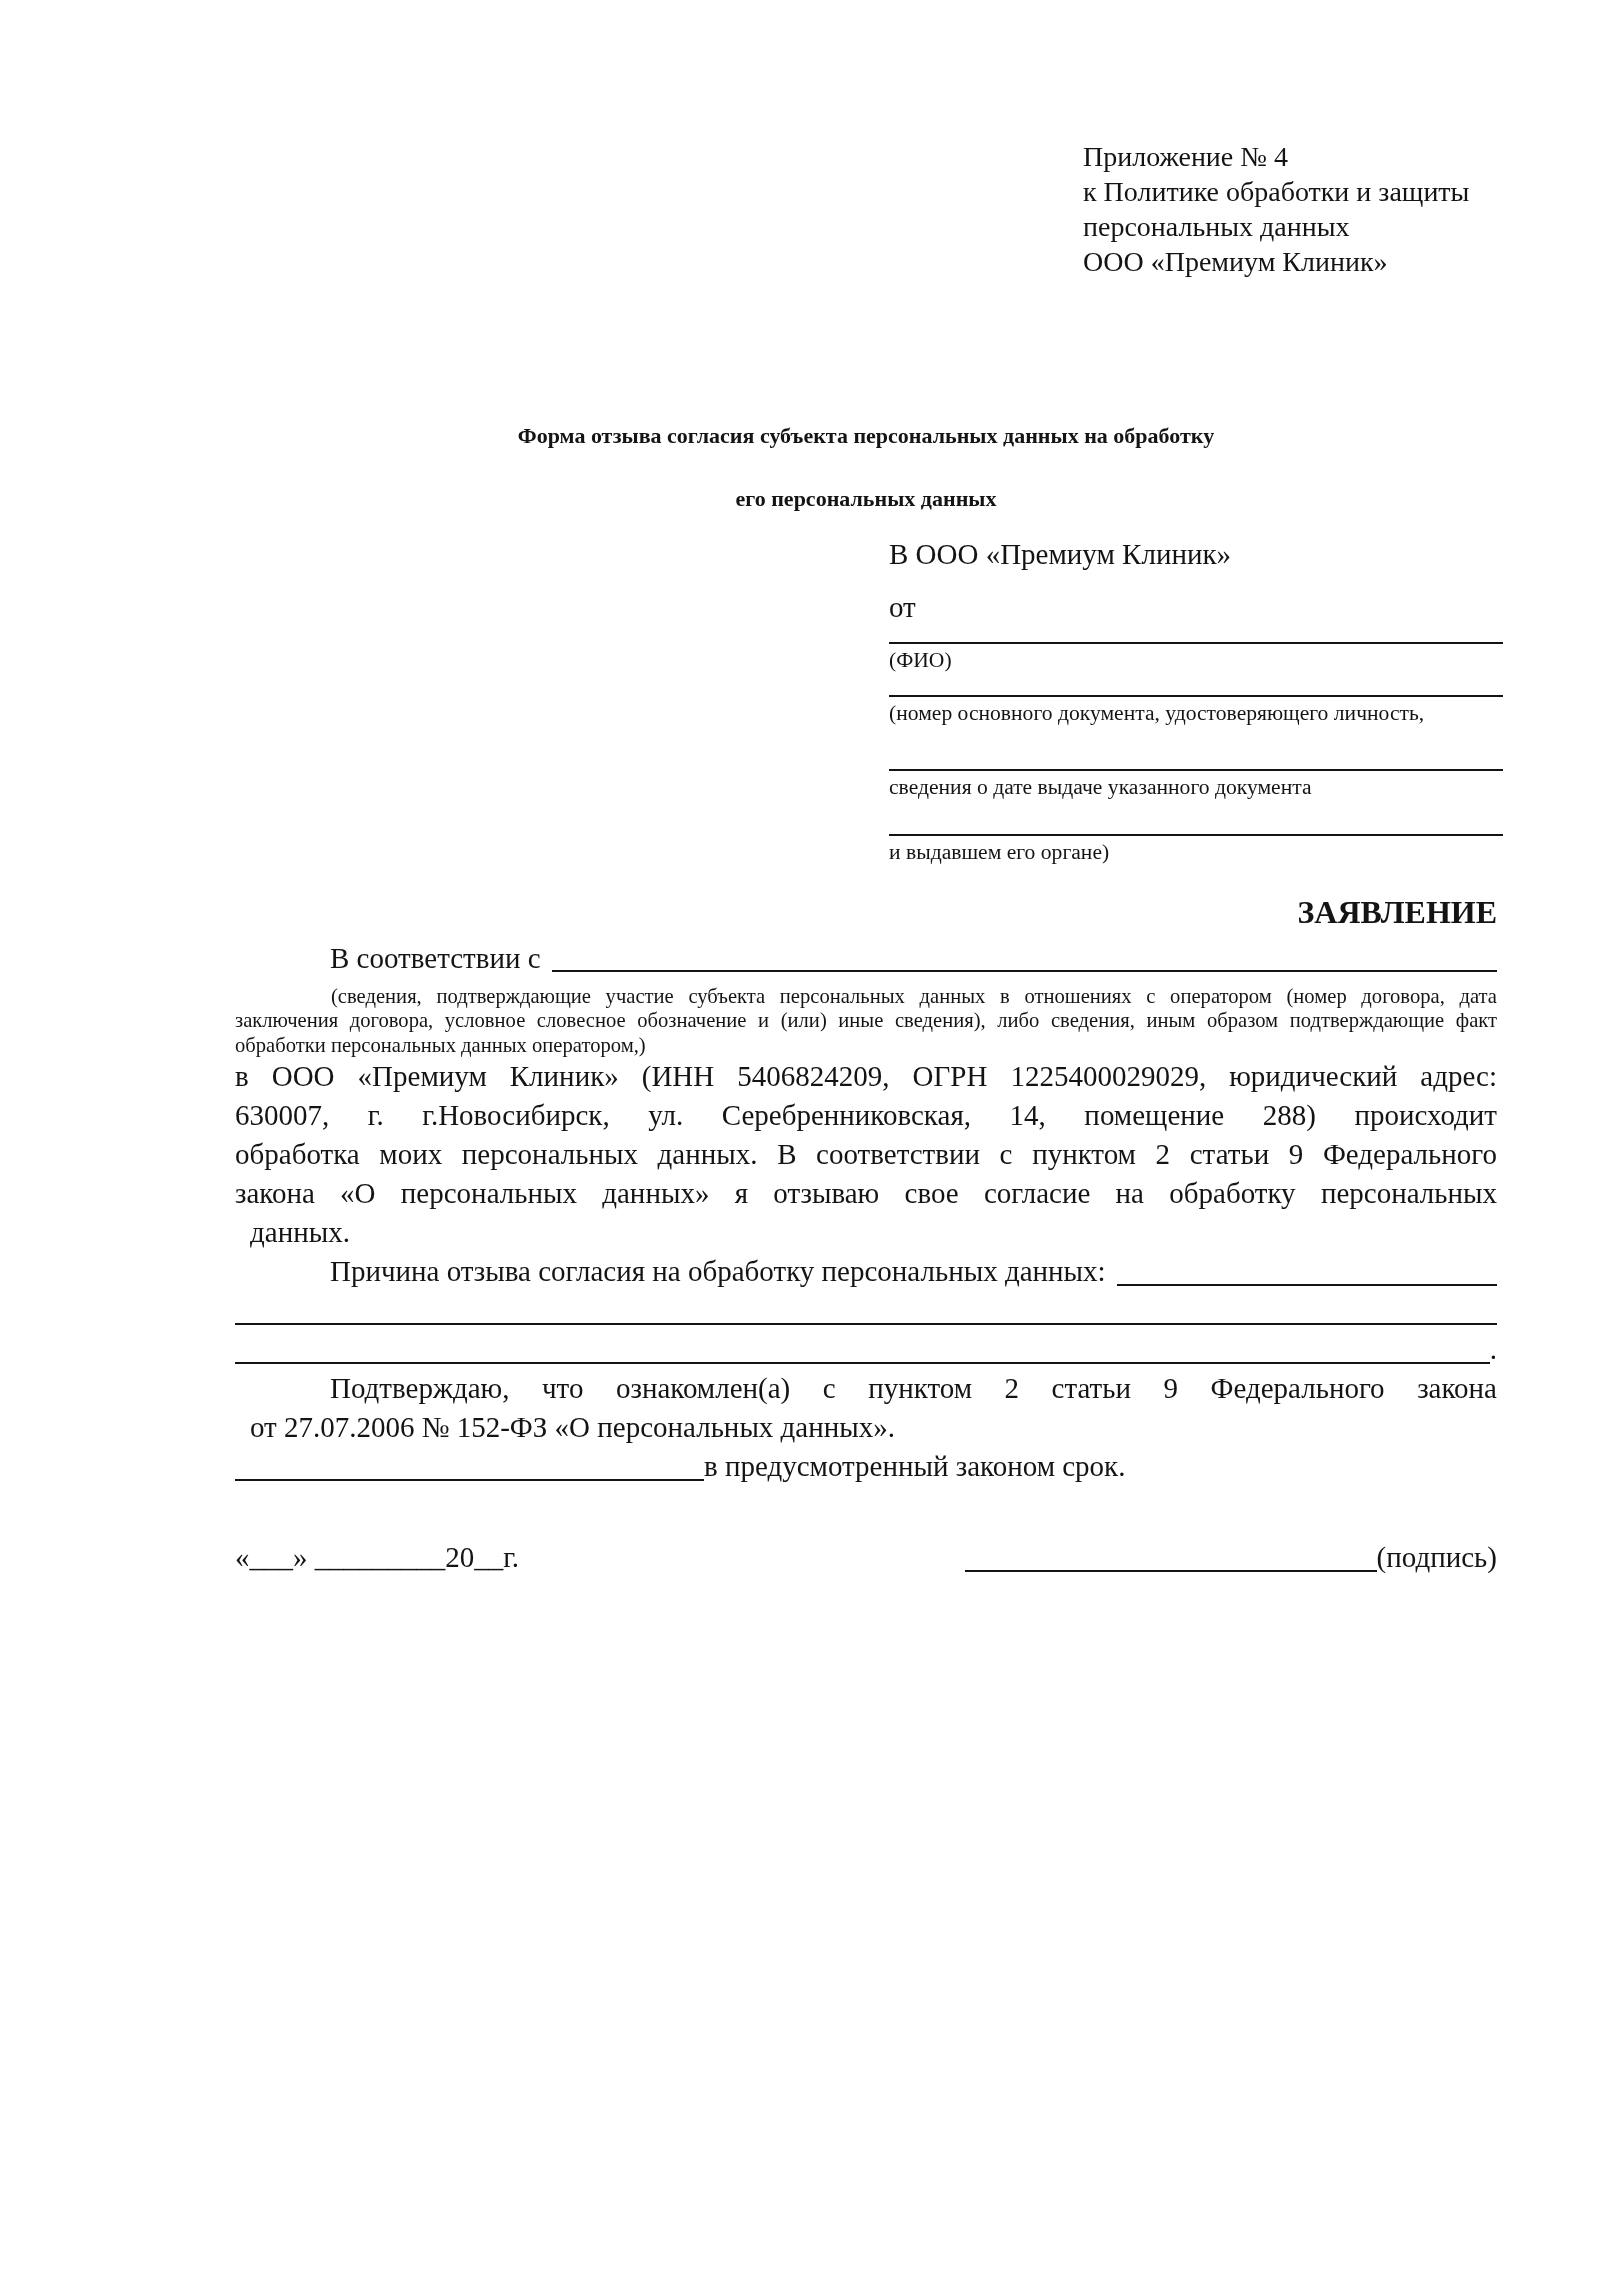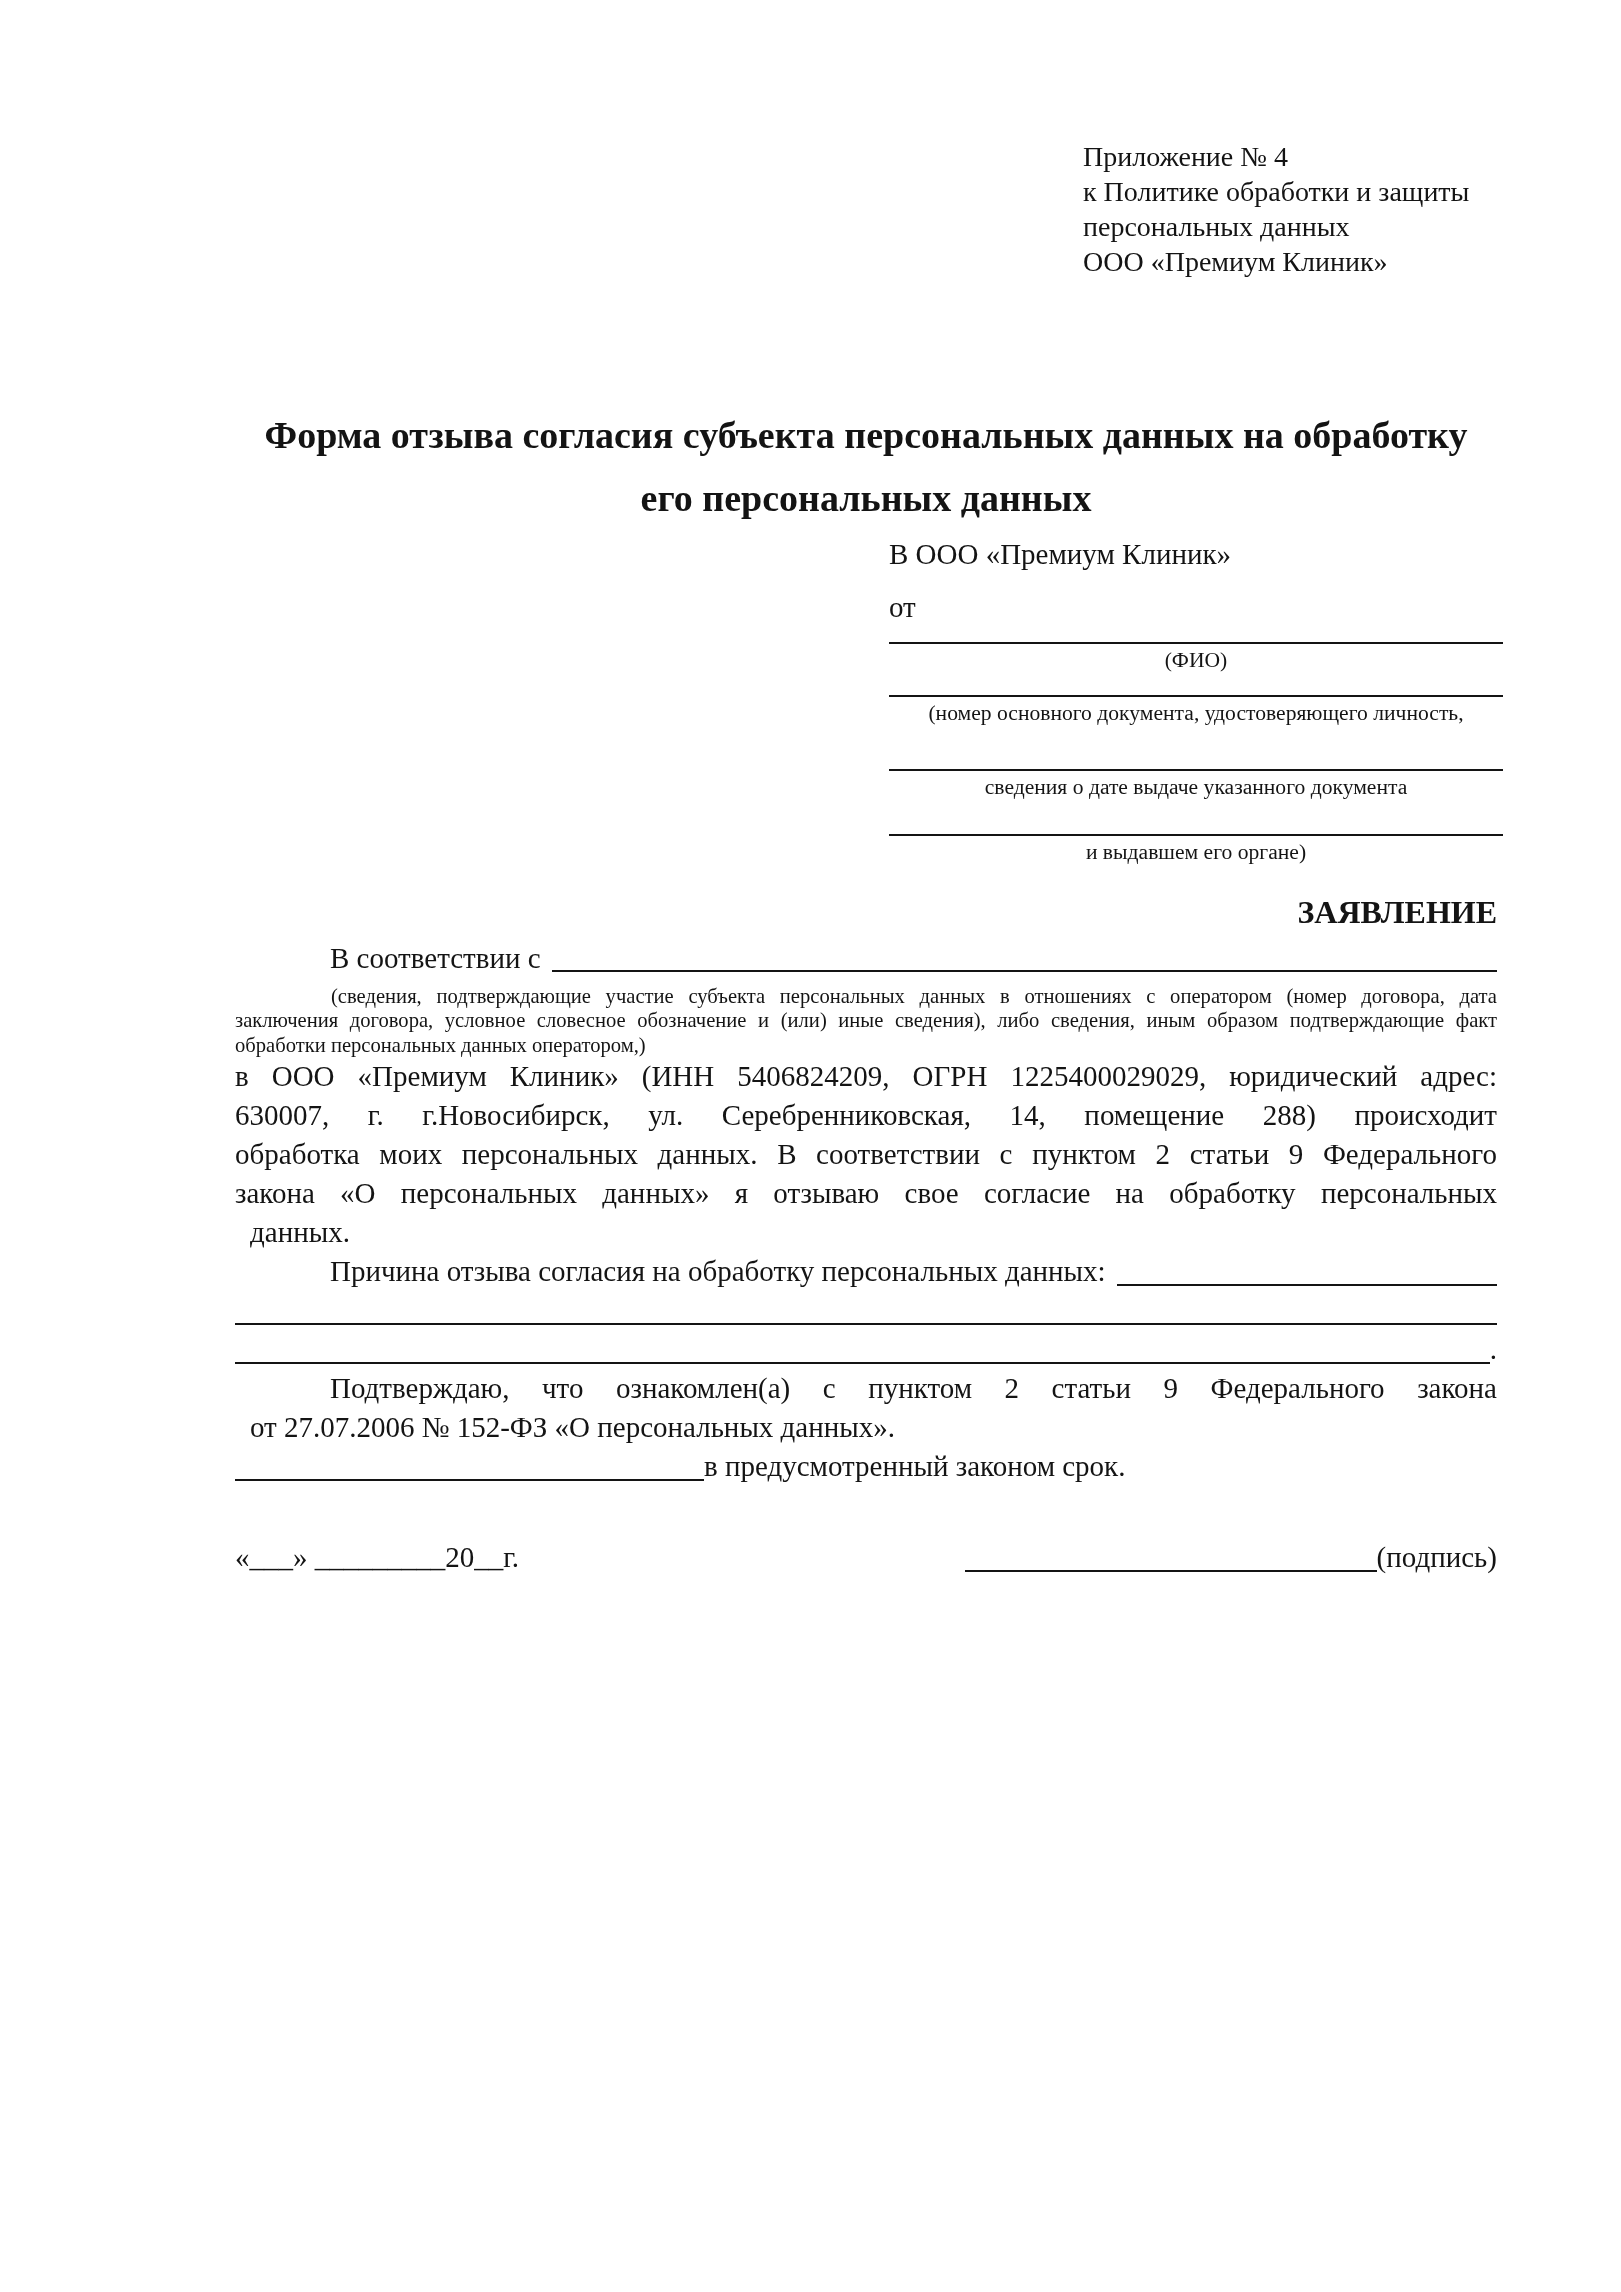--- a/index.html
+++ b/index.html
@@ -19,38 +19,38 @@
     left: 1083px; top: 139px; width: 431px;
     font-size: 28px; line-height: 35px;
   }
 
   
   .doc-title {
     position: absolute;
     left: 235px; top: 404px; width: 1262px;
     text-align: center;
     font-weight: bold;
-    font-size: 38px; line-height: 63px;
+    font-size: 22px; line-height: 63px;
   }
 
   
   .addr {
     position: absolute;
     left: 889px; top: 534px; width: 614px;
     font-size: 29px; line-height: 41px;
   }
   .addr .addr-from { margin-top: 12px; }
   .addr .u { height: 0; border-bottom: 2.9px solid #141414; }
   .addr .u1 { margin-top: 13.7px; }
   .addr .u2 { margin-top: 21.6px; }
   .addr .u3 { margin-top: 43px; }
   .addr .u4 { margin-top: 34px; }
   .addr .cap {
     font-size: 21.6px; line-height: 25.5px;
-    text-align: center; margin-top: 3.9px;
+    text-align: left; margin-top: 3.9px;
   }
 
   
   .content {
     position: absolute;
     left: 235px; top: 0; width: 1262px;
     font-size: 29px; line-height: 39px;
   }
   .stmt-heading {
     margin-top: 892px;

